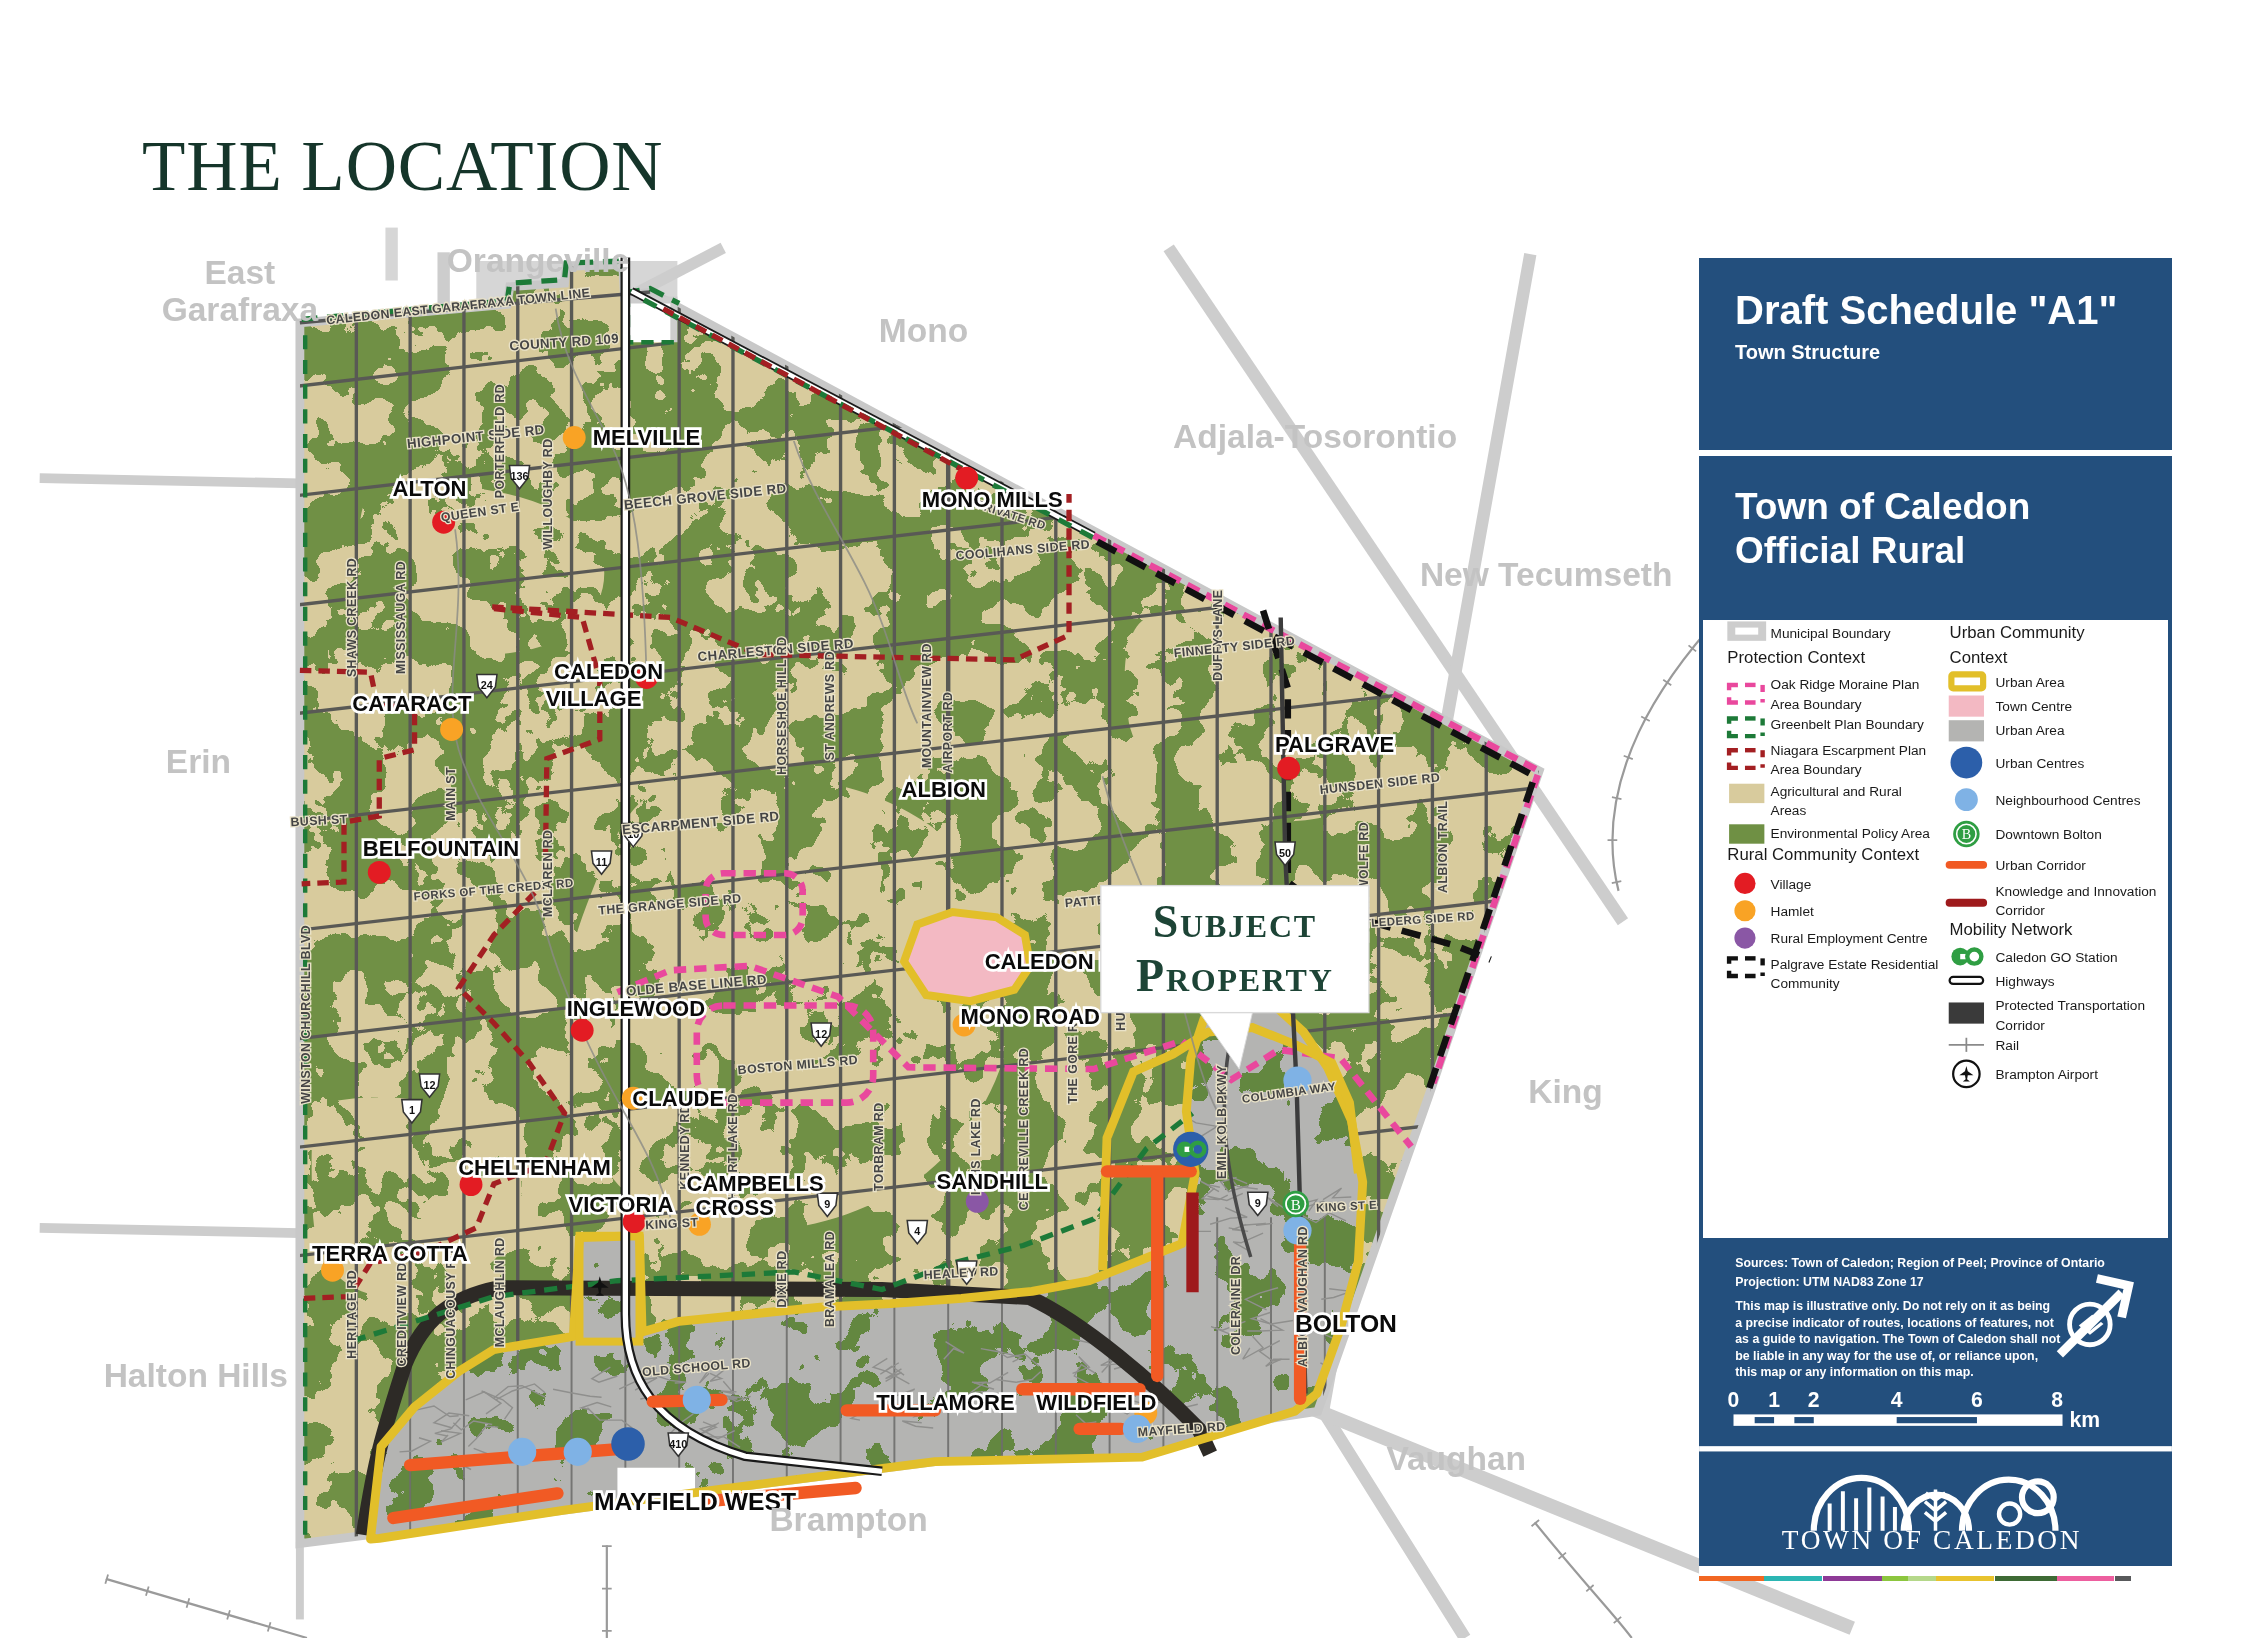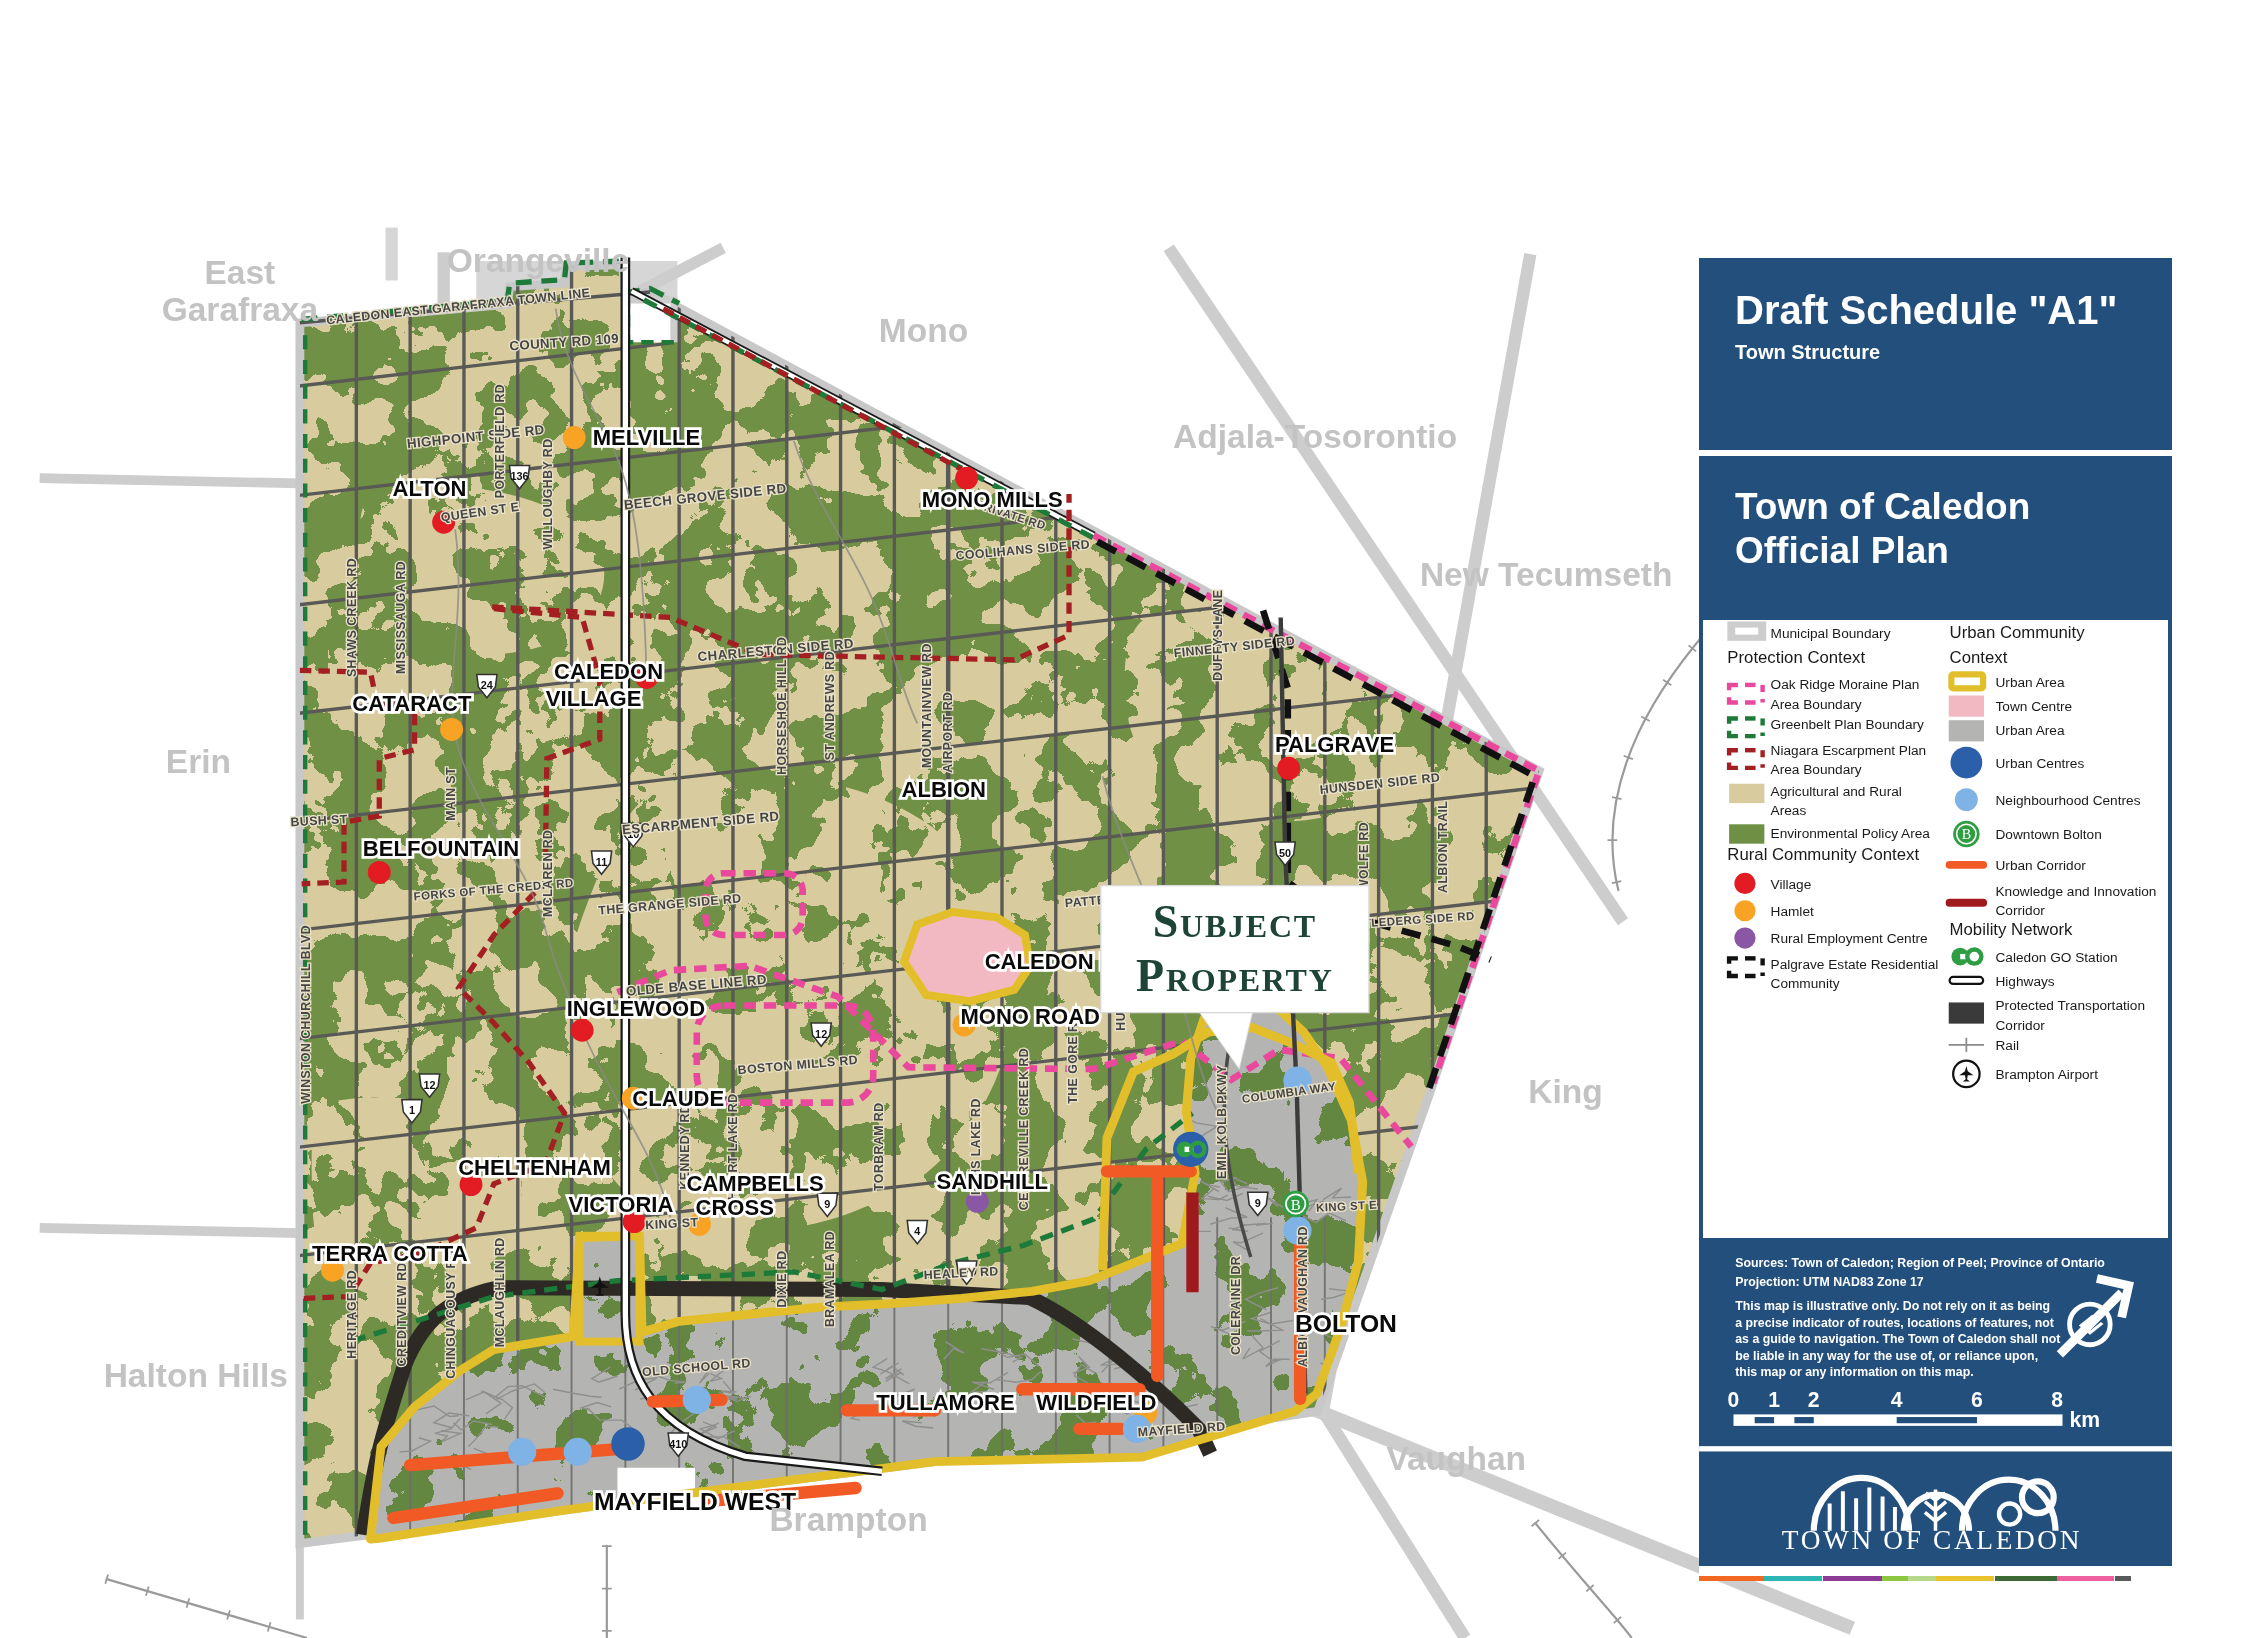--- a/index.html
+++ b/index.html
@@ -448,26 +448,27 @@
 <text x="962" y="1736" font-family="Liberation Sans, sans-serif" font-size="38" font-weight="bold" fill="#c3c3c3" text-anchor="middle">Brampton</text>
 <text x="222" y="1572" font-family="Liberation Sans, sans-serif" font-size="38" font-weight="bold" fill="#c3c3c3" text-anchor="middle">Halton Hills</text>
 <text x="225" y="876" font-family="Liberation Sans, sans-serif" font-size="38" font-weight="bold" fill="#c3c3c3" text-anchor="middle">Erin</text>
 <g>
         <path d="M 1360 1148 L 1420 1148 L 1405 1212 Z" fill="#ffffff" stroke="#d9d9d9" stroke-width="1"></path>
         <rect x="1248" y="1004" width="304" height="144" fill="#ffffff" stroke="#d9d9d9" stroke-width="1.5"></rect>
         <text x="1400" y="1062" font-family="Liberation Serif, serif" font-size="52" font-weight="bold" fill="#1d4436" text-anchor="middle" style="font-variant:small-caps" letter-spacing="2">Subject</text>
         <text x="1400" y="1124" font-family="Liberation Serif, serif" font-size="52" font-weight="bold" fill="#1d4436" text-anchor="middle" style="font-variant:small-caps" letter-spacing="2">Property</text>
       </g>
 </svg>
+<div id="title">THE LOCATION</div>
 <div style="position:absolute;left:1699px;top:258px;width:473px;height:1309px;background:#234f7d">
 <div class="pt" style="left:36px;top:30px;font-size:40px;font-weight:bold">Draft Schedule "A1"</div>
 <div class="pt" style="left:36px;top:83px;font-size:20px;font-weight:bold">Town Structure</div>
 <div style="position:absolute;left:0;top:192px;width:473px;height:6.2px;background:#fff"></div>
 <div class="pt" style="left:36px;top:228px;font-size:37px;font-weight:bold">Town of Caledon</div>
-<div class="pt" style="left:36px;top:272px;font-size:37px;font-weight:bold">Official Plan</div>
+<div class="pt" style="left:36px;top:272px;font-size:37px;font-weight:bold">Official Rural</div>
 <div style="position:absolute;left:4.4px;top:362px;width:465px;height:618px;background:#fff"></div>
 <svg width="473" height="1309" viewBox="0 0 536 1484" style="position:absolute;left:0;top:0">
         <rect x="32" y="412" width="44" height="22" fill="#cdcdcd"></rect>
         <rect x="41" y="419" width="26" height="8" fill="#ffffff"></rect>
         <text x="81" y="431" font-family="Liberation Sans, sans-serif" fill="#1a1a1a" font-size="15.5" font-weight="normal">Municipal Boundary</text>
         <text x="32" y="459" font-family="Liberation Sans, sans-serif" fill="#1a1a1a" font-size="19" font-weight="normal">Protection Context</text>
         <path d="M 34 490 L 34 484 L 44 484" fill="none" stroke="#e9489d" stroke-width="5"></path>
         <path d="M 52 484 L 64 484" fill="none" stroke="#e9489d" stroke-width="5"></path>
         <path d="M 72 484 L 72 492" fill="none" stroke="#e9489d" stroke-width="5"></path>
         <path d="M 34 498 L 34 504 L 44 504" fill="none" stroke="#e9489d" stroke-width="5"></path>

